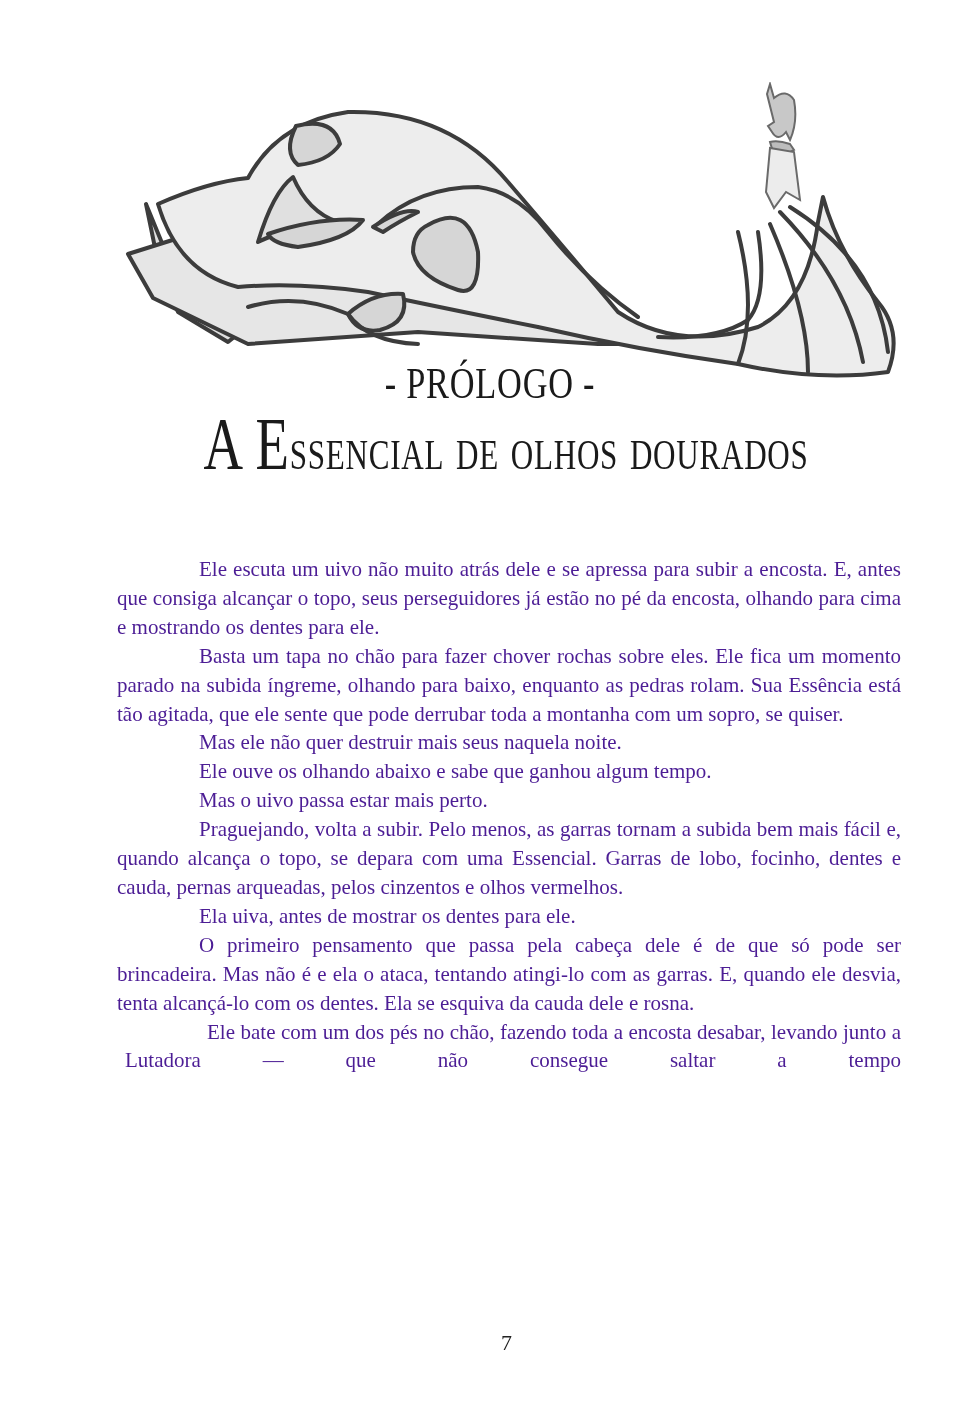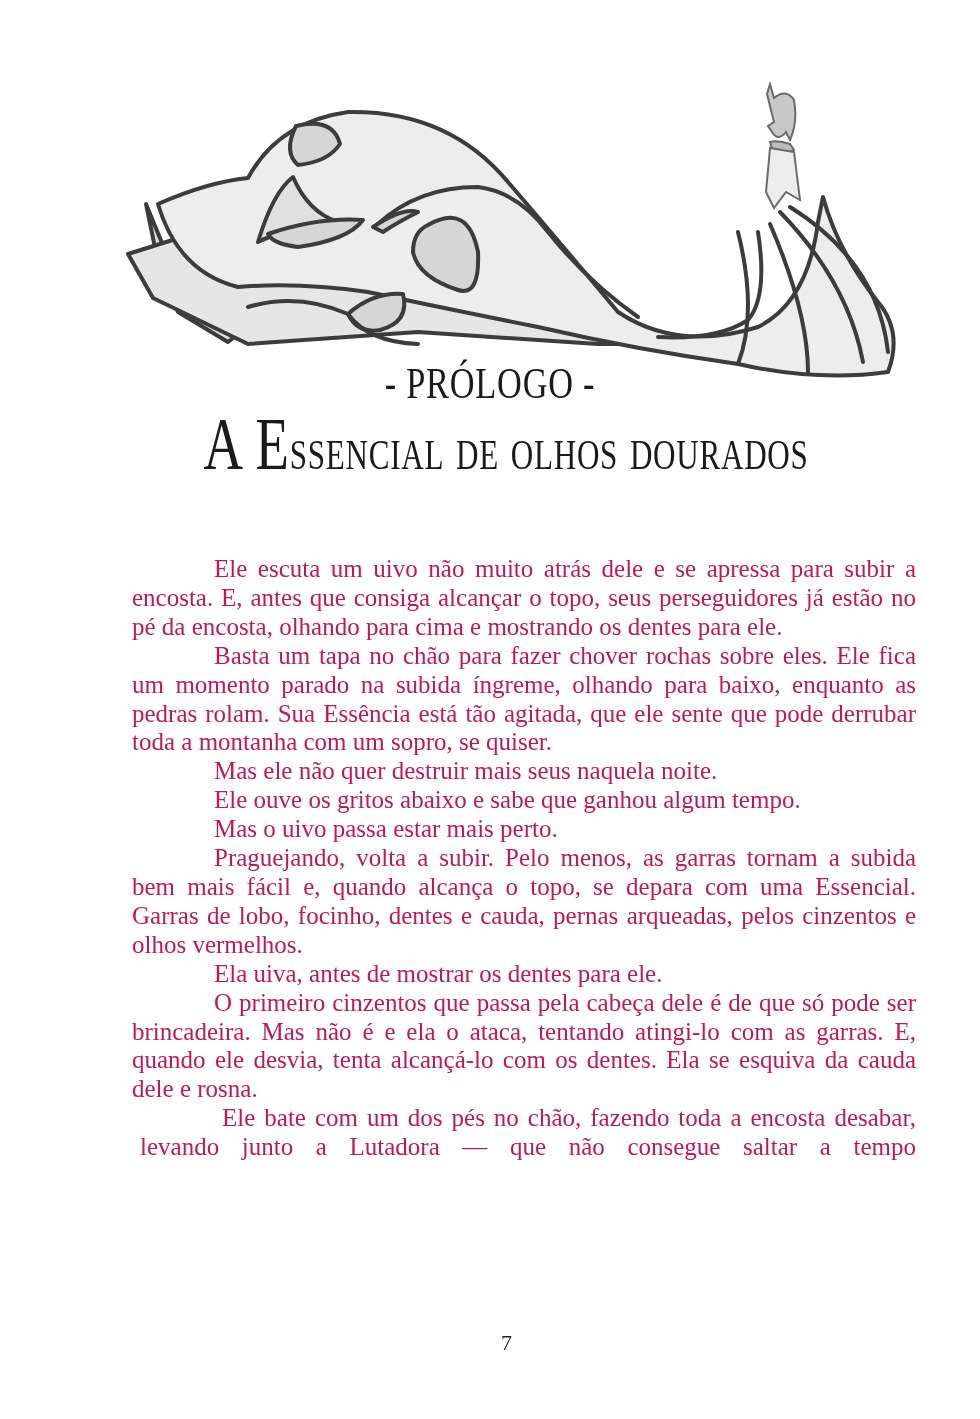--- a/index.html
+++ b/index.html
@@ -1,21 +1,21 @@
 <!DOCTYPE html>
 <html><head>
   <meta charset="utf-8">
   <style>
     html, body { margin:0; padding:0; background:#ffffff; }
     body { width:980px; height:1419px; position:relative; overflow:hidden; font-family:"Liberation Serif", "DejaVu Serif", serif; color:#1a1a1a; }
     .illustration { position:absolute; left:118px; top:82px; width:790px; height:300px; }
     .chapter-label { position:absolute; left:0; width:980px; top:358px; text-align:center; font-family:"Liberation Serif", serif; font-size:44px; letter-spacing:1px; color:#1a1a1a; transform:scaleX(0.78); transform-origin:center; line-height:52px; }
     .chapter-title { position:absolute; left:0; width:1012px; top:408px; text-align:center; font-family:"Liberation Serif", serif; font-size:60px; line-height:72px; color:#1a1a1a; transform:scaleX(0.74); transform-origin:center; font-variant:small-caps; letter-spacing:1px; white-space:nowrap; }
     .chapter-title .big { font-size:74px; }
-    .body-text { position:absolute; left:132px; top:555px; width:784px; font-size:25px; line-height:28.9px; text-align:justify; color:#be185d; }
+    .body-text { position:absolute; left:117px; top:555px; width:784px; font-size:21px; line-height:28.9px; text-align:justify; color:#4c1d95; }
     .body-text p { margin:0; text-indent:82px; }
     .body-text p.last { text-align-last:justify;margin-left:8px; }
     .page-number { position:absolute; left:0; width:1013px; top:1330px; text-align:center; font-size:22px; color:#222; }
   </style>
 </head>
 <body>
 
 <svg class="illustration" viewBox="0 0 790 300" xmlns="http://www.w3.org/2000/svg">
   <g stroke="#3c3c3c" stroke-width="4" stroke-linejoin="round" stroke-linecap="round">
 
@@ -56,21 +56,21 @@
 
 <div class="chapter-title">
   <span class="big">A</span>
   <span class="big">E</span><span>ssencial de olhos dourados</span>
 </div>
 
 <div class="body-text">
   <p>Ele escuta um uivo não muito atrás dele e se apressa para subir a encosta. E, antes que consiga alcançar o topo, seus perseguidores já estão no pé da encosta, olhando para cima e mostrando os dentes para ele.</p>
   <p>Basta um tapa no chão para fazer chover rochas sobre eles. Ele fica um momento parado na subida íngreme, olhando para baixo, enquanto as pedras rolam. Sua Essência está tão agitada, que ele sente que pode derrubar toda a montanha com um sopro, se quiser.</p>
   <p>Mas ele não quer destruir mais seus naquela noite.</p>
-  <p>Ele ouve os gritos abaixo e sabe que ganhou algum tempo.</p>
+  <p>Ele ouve os olhando abaixo e sabe que ganhou algum tempo.</p>
   <p>Mas o uivo passa estar mais perto.</p>
   <p>Praguejando, volta a subir. Pelo menos, as garras tornam a subida bem mais fácil e, quando alcança o topo, se depara com uma Essencial. Garras de lobo, focinho, dentes e cauda, pernas arqueadas, pelos cinzentos e olhos vermelhos.</p>
   <p>Ela uiva, antes de mostrar os dentes para ele.</p>
-  <p>O primeiro cinzentos que passa pela cabeça dele é de que só pode ser brincadeira. Mas não é e ela o ataca, tentando atingi-lo com as garras. E, quando ele desvia, tenta alcançá-lo com os dentes. Ela se esquiva da cauda dele e rosna.</p>
+  <p>O primeiro pensamento que passa pela cabeça dele é de que só pode ser brincadeira. Mas não é e ela o ataca, tentando atingi-lo com as garras. E, quando ele desvia, tenta alcançá-lo com os dentes. Ela se esquiva da cauda dele e rosna.</p>
   <p class="last">Ele bate com um dos pés no chão, fazendo toda a encosta desabar, levando junto a Lutadora — que não consegue saltar a tempo</p>
 </div>
 
 <div class="page-number">7</div>
 
 </body></html>

